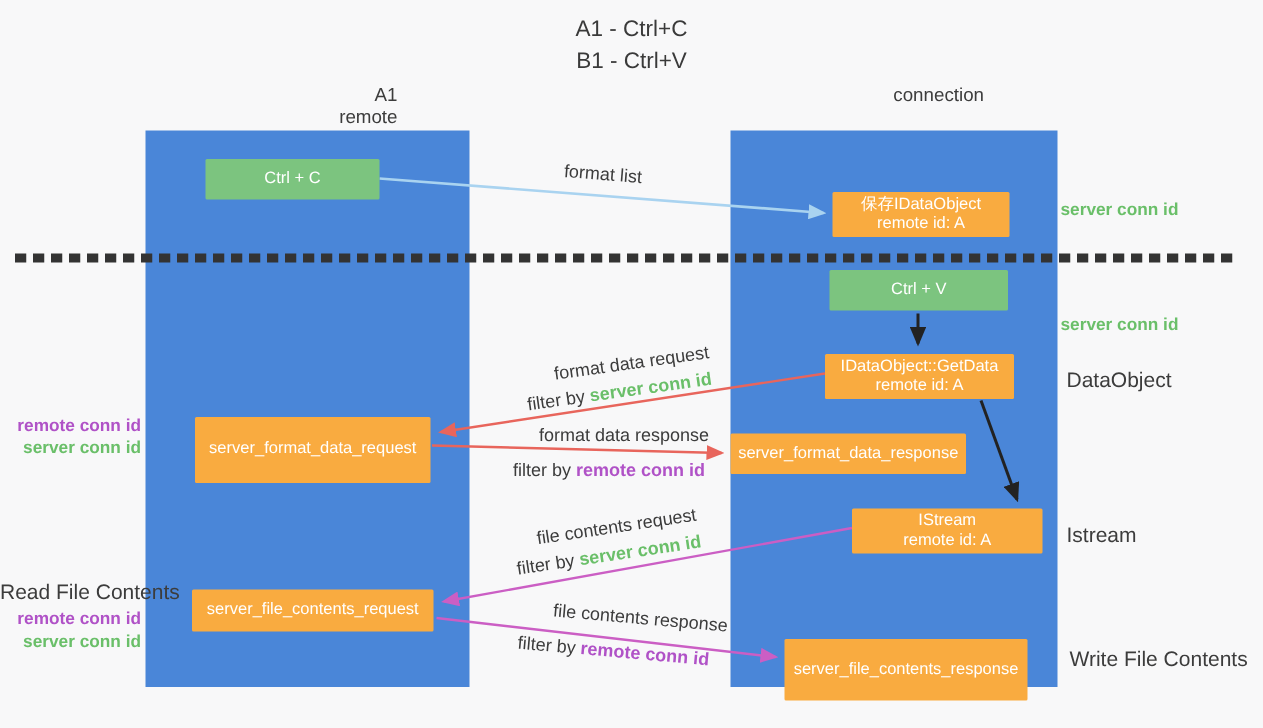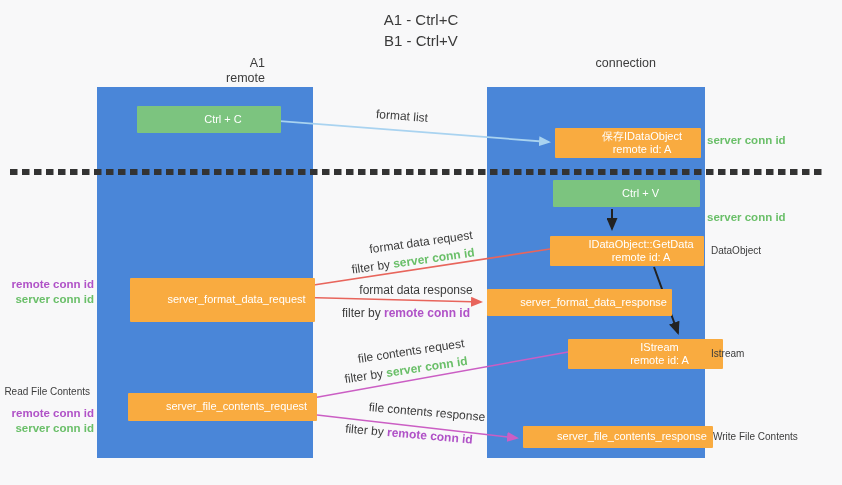--- a/index.html
+++ b/index.html
@@ -10,31 +10,31 @@
          font-size:15px;line-height:21px;color:#3a3a3a;}
 
   .lifeline-header{position:absolute;width:120px;text-align:right;top:56px;
          font-size:12.5px;line-height:14.5px;color:#3c3c3c;}
   .lifeline{position:absolute;top:87px;height:371px;background:#4a86d8;z-index:1;}
 
   svg.arrows{position:absolute;left:0;top:0;z-index:2;}
 
   .box{position:absolute;z-index:3;color:#ffffff;font-size:11px;line-height:13.5px;
        display:flex;flex-direction:column;align-items:center;justify-content:center;
-       text-align:center;border-radius:1px;padding-left:28px;}
+       text-align:center;border-radius:1px;}
   .green{background:#7cc47f;}
   .orange{background:#f9ab40;}
 
   .msg{position:absolute;z-index:3;font-size:12px;color:#3c3c3c;white-space:nowrap;
        transform:translate(-50%,-50%) rotate(var(--rot,0deg));}
   .bold-green{color:#6abf69;font-weight:bold;}
   .bold-purple{color:#b052c7;font-weight:bold;}
 
   .ann{position:absolute;z-index:3;font-size:11.5px;font-weight:bold;white-space:nowrap;line-height:15px;}
-  .ann-gray{position:absolute;z-index:3;font-size:10px;color:#3c3c3c;white-space:nowrap;}
+  .ann-gray{position:absolute;z-index:3;font-size:14px;color:#3c3c3c;white-space:nowrap;}
   .right-align{text-align:right;}
 </style>
 </head>
 <body>
 
 <div id="canvas">
 
   <div class="title">
     <div>A1 - Ctrl+C</div>
     <div>B1 - Ctrl+V</div>
@@ -112,21 +112,21 @@
 
   <div class="box orange" style="left:568px;top:339px;width:127px;height:30px;">
     <div>IStream</div>
     <div>remote id: A</div>
   </div>
 
   <div class="box orange" style="left:128px;top:393px;width:161px;height:28px;">
     <div>server_file_contents_request</div>
   </div>
 
-  <div class="box orange" style="left:523px;top:426px;width:162px;height:22px;">
+  <div class="box orange" style="left:523px;top:426px;width:162px;height:41px;">
     <div>server_file_contents_response</div>
   </div>
 
   <div class="msg" style="left:402px;top:116px;--rot:4.5deg;">format list</div>
 
   <div class="msg" style="left:421px;top:242px;--rot:-8deg;">format data request</div>
   <div class="msg" style="left:413px;top:261px;--rot:-8deg;">
     <span>filter by </span>
     <span class="bold-green">server conn id</span>
   </div>

